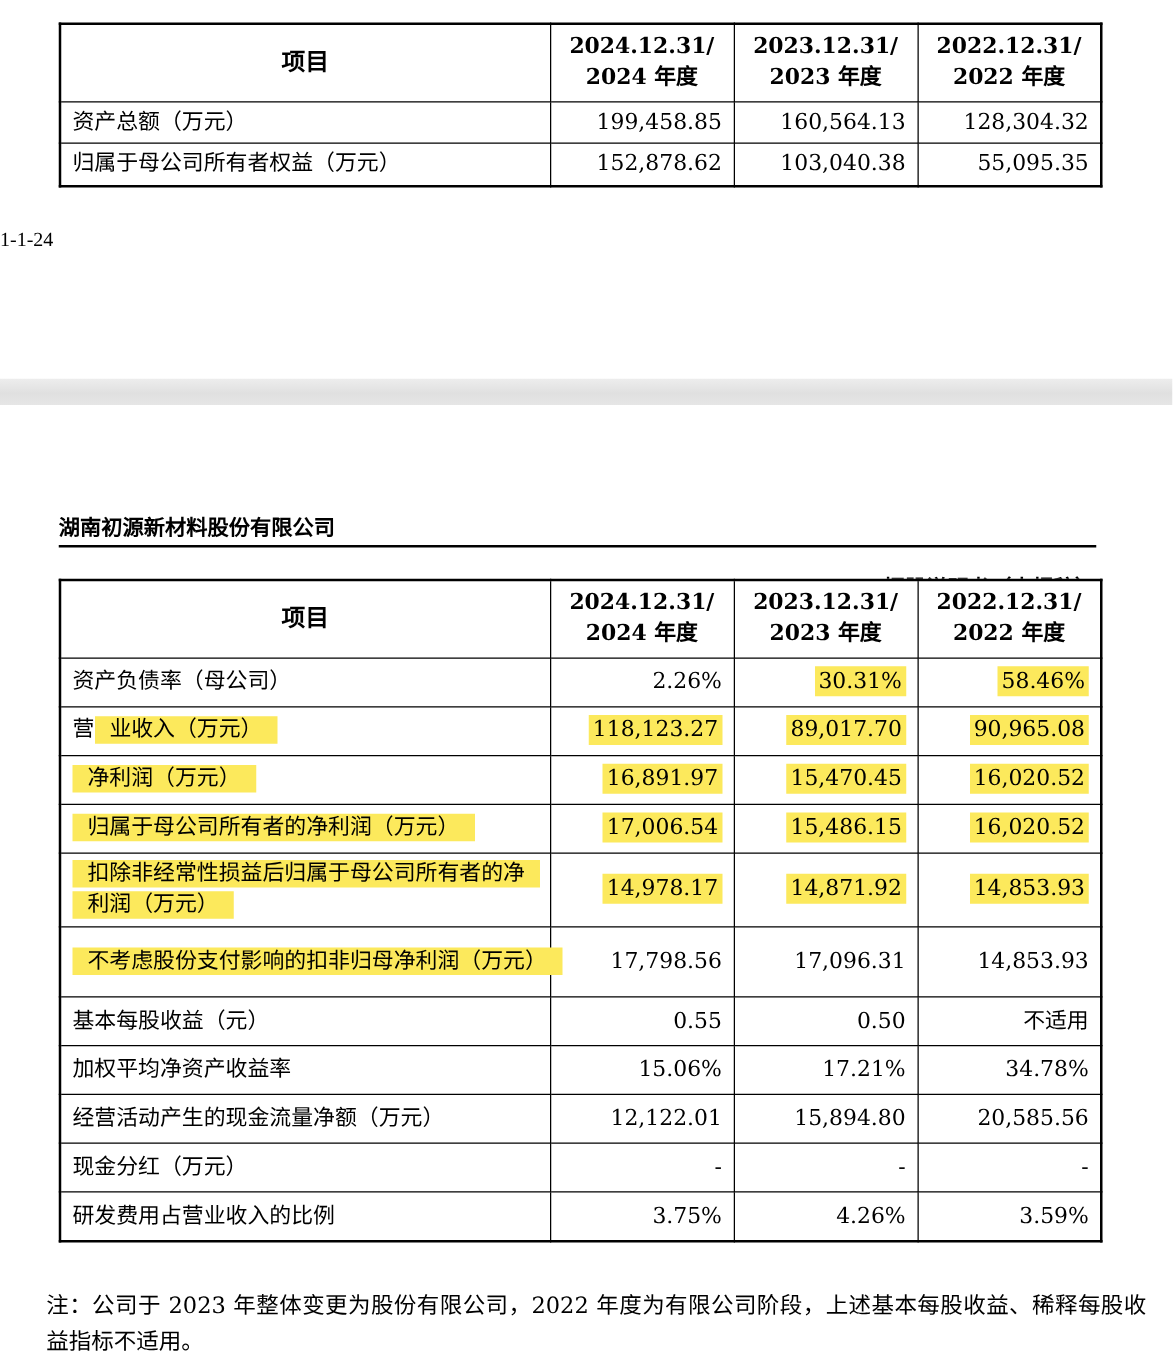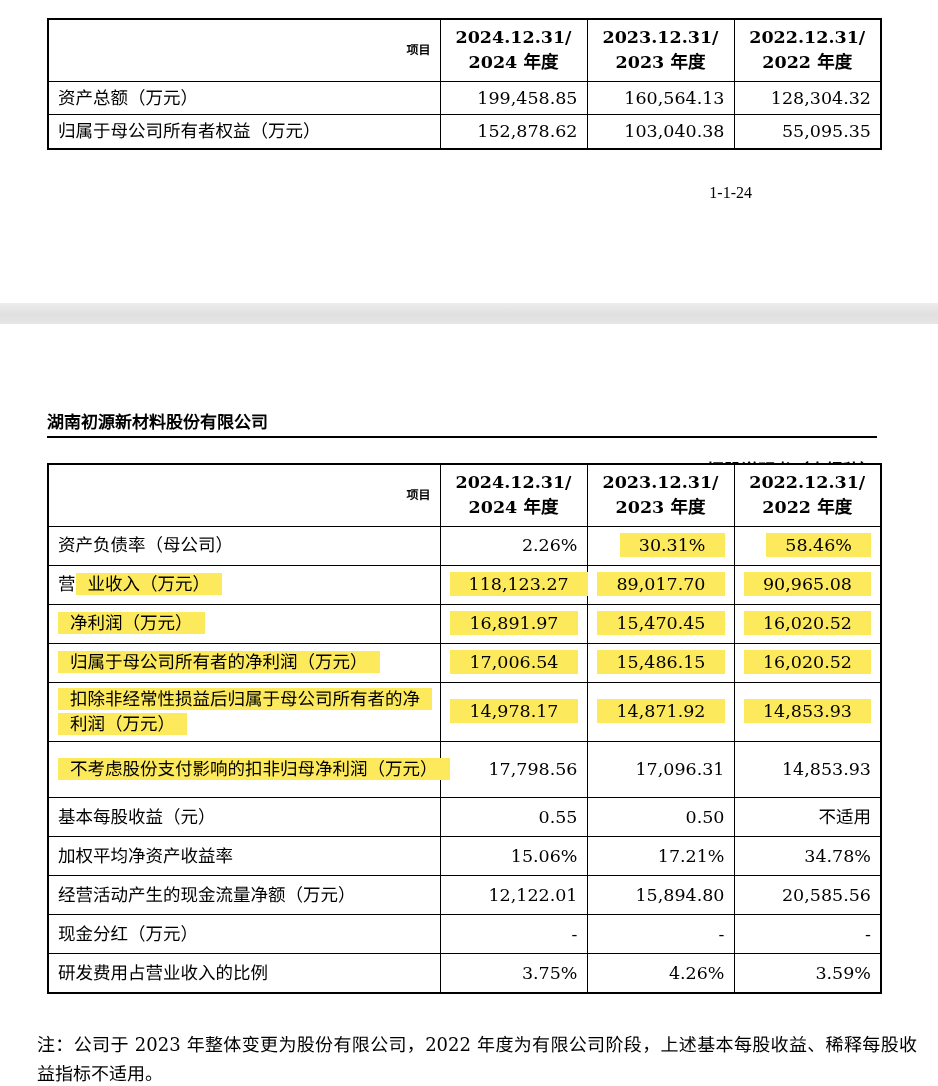--- a/index.html
+++ b/index.html
@@ -42,21 +42,21 @@
     font-size: 17.5px;
     line-height: 1.42;
     vertical-align: middle;
     font-weight: normal;
     box-sizing: border-box;
   }
   .doc-table .hdr {
     text-align: center;
     font-weight: bold;
   }
-  .doc-table .hdr-item { font-size: 12px; text-align: right; }
+  .doc-table .hdr-item { font-size: 19px; }
   .doc-table .lbl { text-align: left; }
   .doc-table .num { text-align: right; }
 
   
   col.c-item { width: 392px; }
   col.c-yr   { width: 147px; }
 
   
   #table-assets {
     position: absolute;
@@ -65,21 +65,21 @@
     width: 830px;
   }
   #table-assets td { height: 33px; }
   #table-assets .hdr { height: 62px; }
 
   
   #page-number {
     position: absolute;
     left: 0; top: 184px;
     width: 752px;
-    text-align: right;
+    text-align: left;
     font-size: 16px;
     font-family: "Liberation Serif", "DejaVu Serif", serif;
   }
 
   
   #running-header {
     position: absolute;
     left: 47px;
     top: 406px;
     width: 830px;
@@ -105,21 +105,21 @@
   #table-financials tr.two-line td.lbl { line-height: 1.45; }
 
   
   .hl {
     background: #fce95c;
     padding: 1px 12px;
     box-decoration-break: clone;
     -webkit-box-decoration-break: clone;
   }
   td.hl-cell { background: transparent; }
-  td.hl-cell .hl { padding: 2px 19px; }
+  td.hl-cell .hl { padding: 2px 3px; }
 
   
   #footnote {
     position: absolute;
     left: 37px;
     top: 1030px;
     width: 880px;
     font-size: 18px;
     line-height: 1.62;
     text-align: justify;

